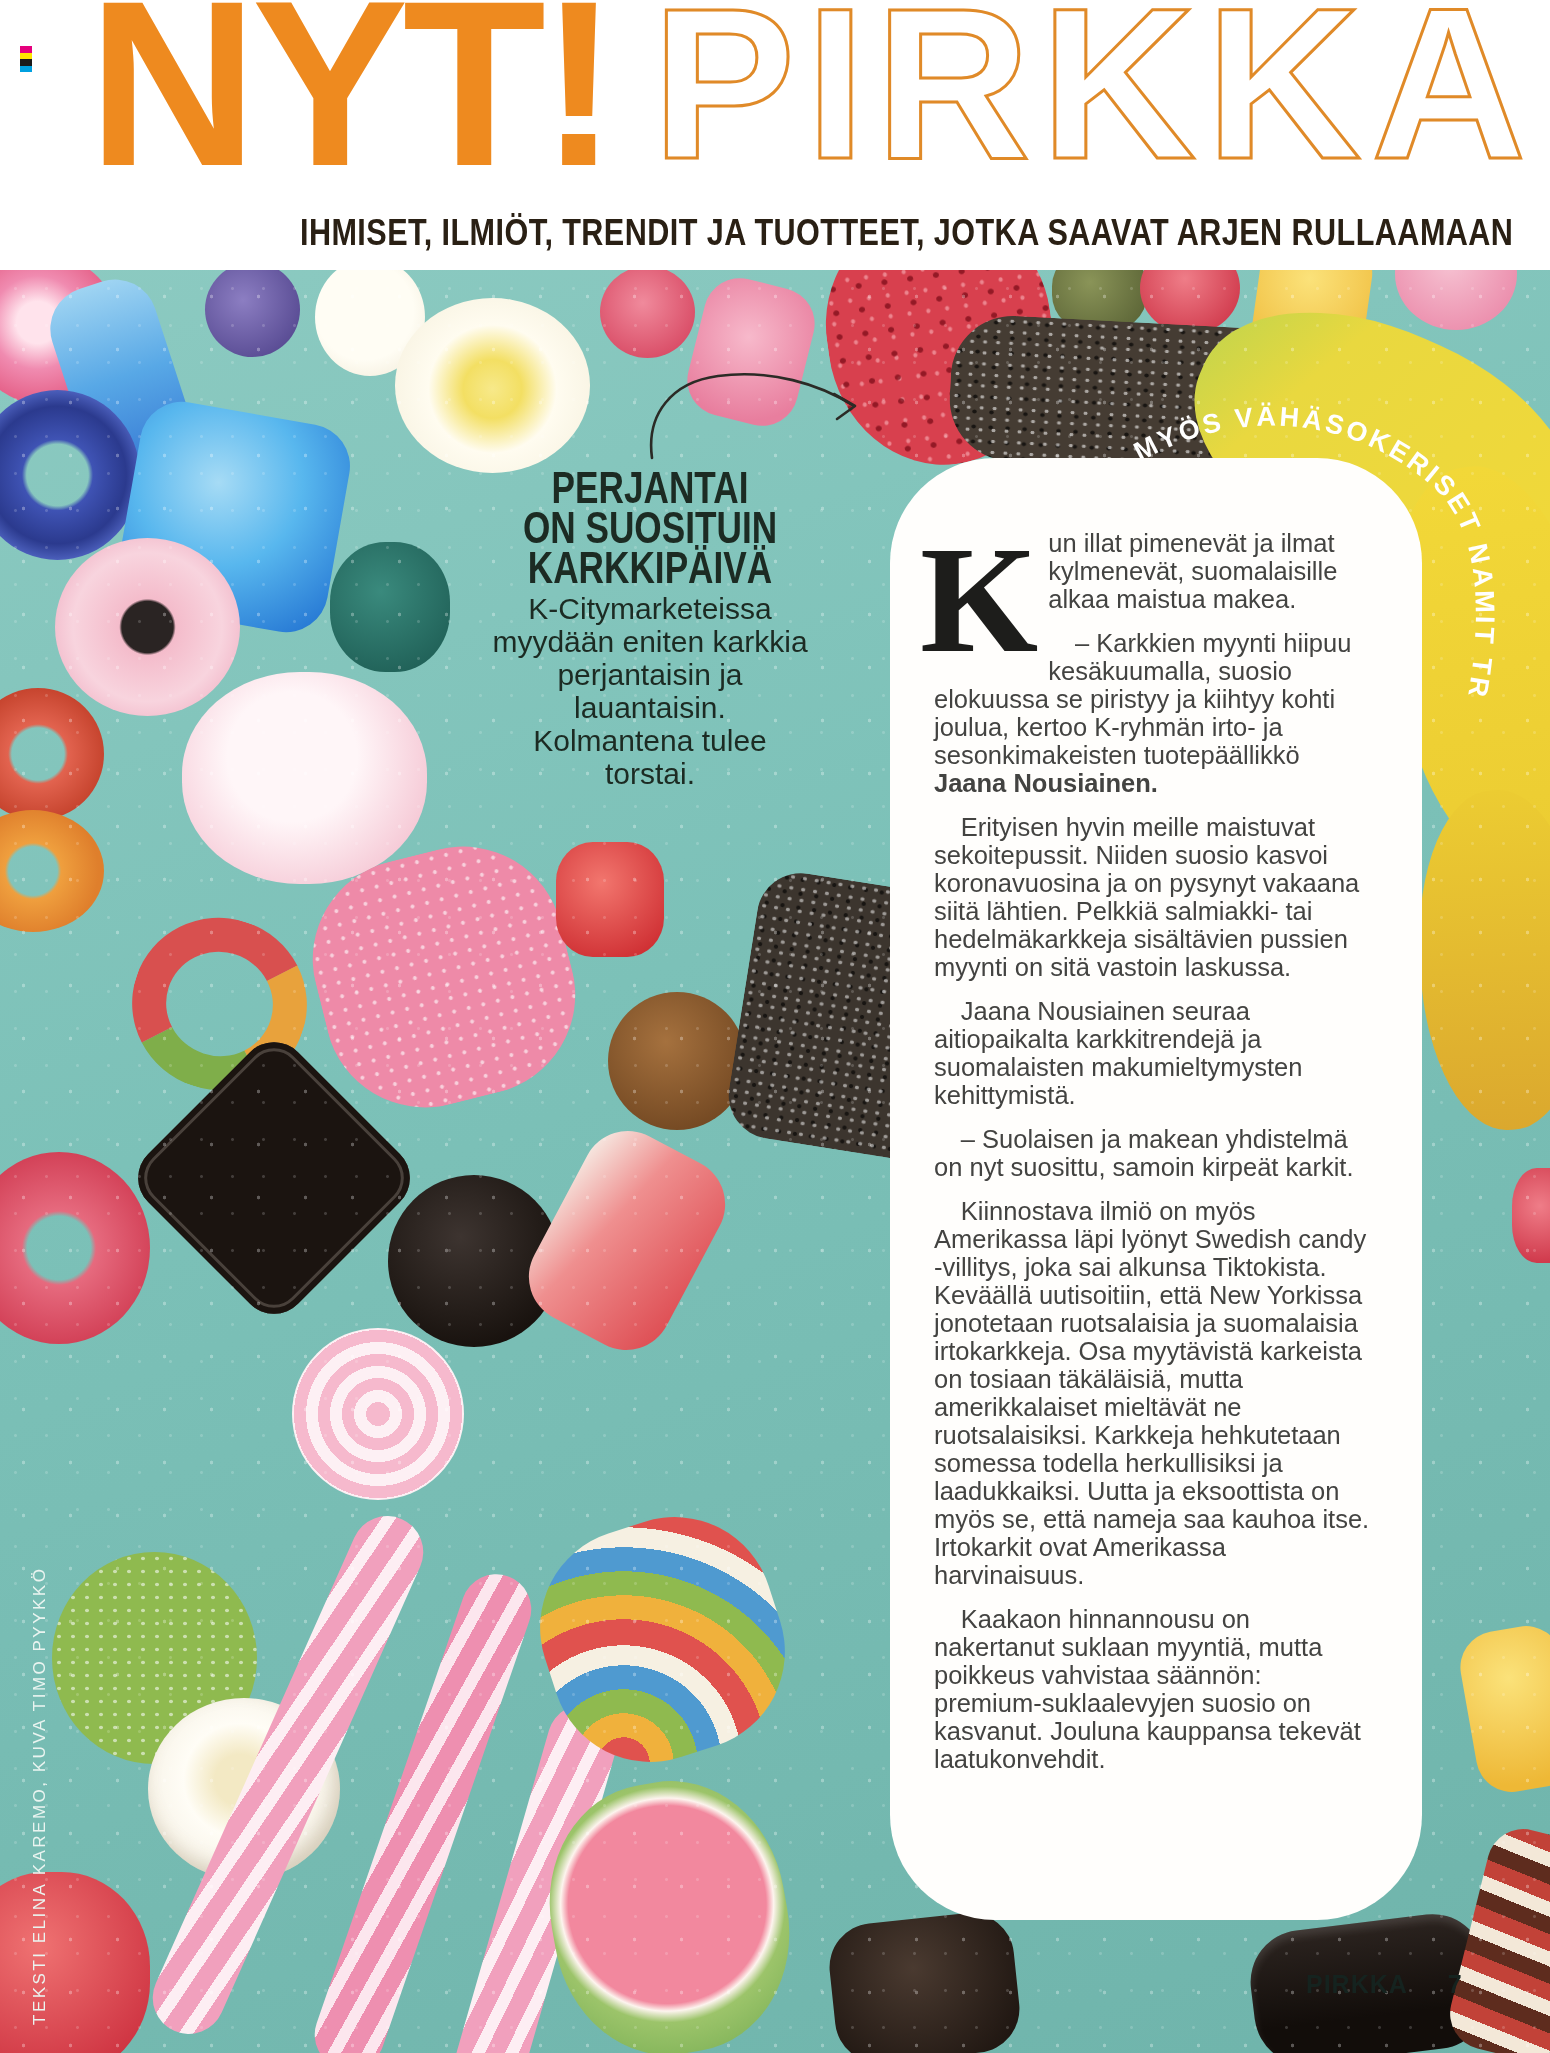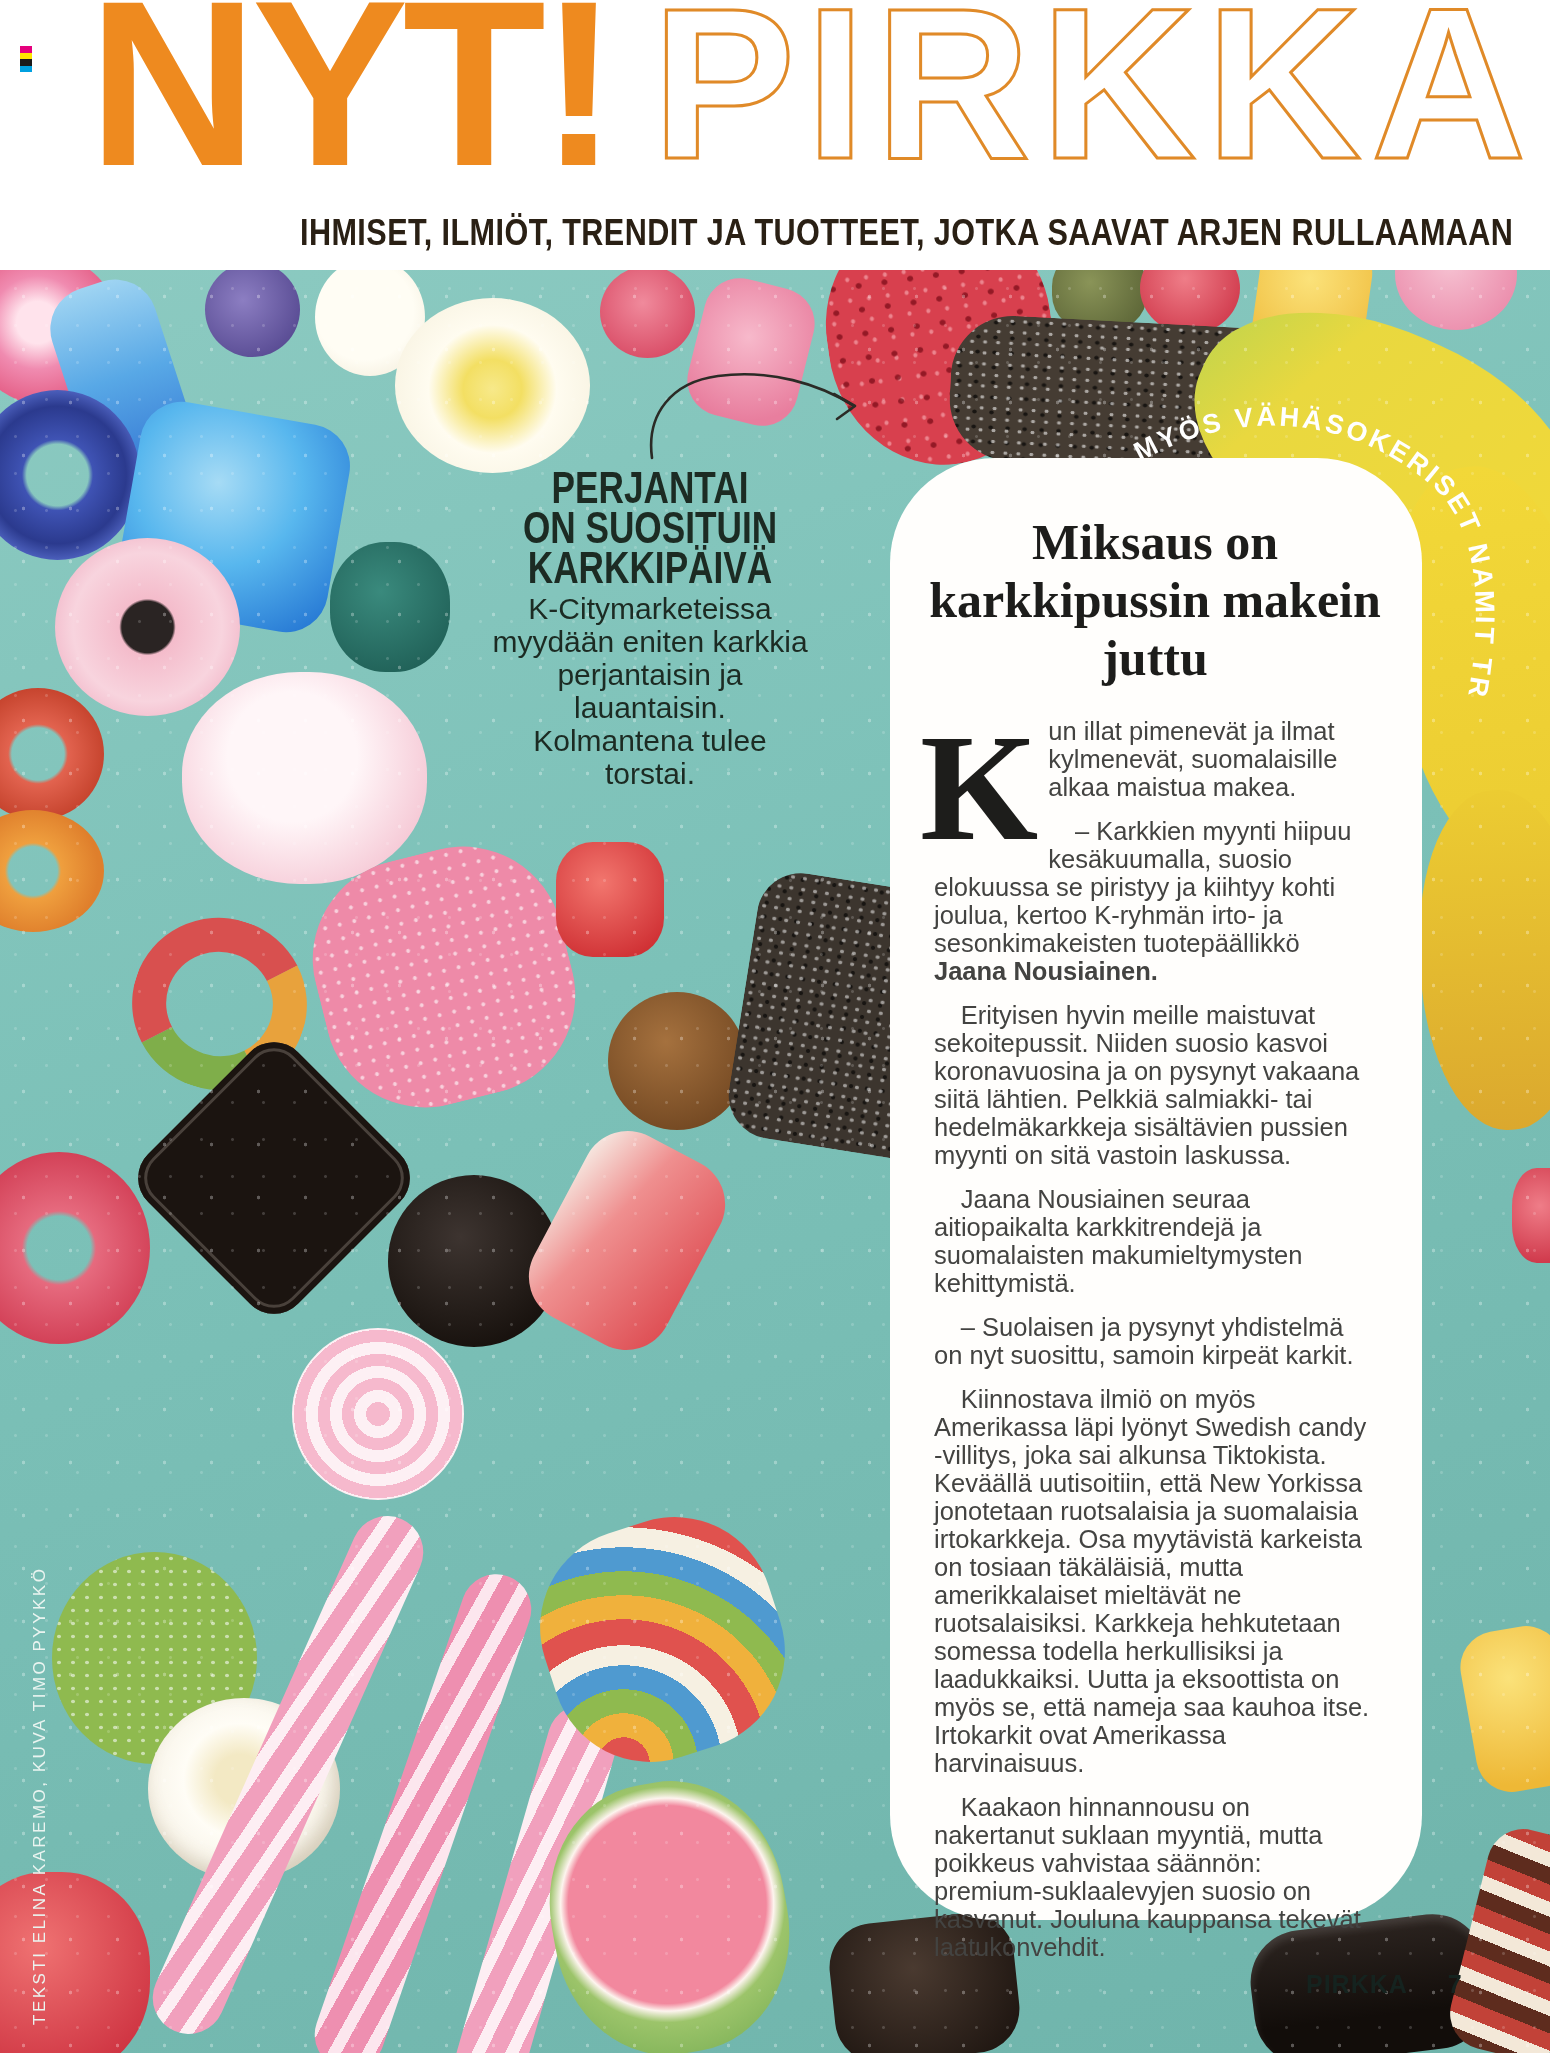--- a/index.html
+++ b/index.html
@@ -144,30 +144,29 @@
   <div class="callout-body">K-Citymarketeissa myydään eniten karkkia perjantaisin ja lauantaisin. Kolmantena tulee torstai.</div>
 
   <svg class="banner-svg" width="450" height="345" viewBox="0 0 450 345">
     <defs>
       <path id="banner-path" d="M 40 92 C 140 34 254 48 332 116 C 380 158 384 242 366 338" fill="none"></path>
     </defs>
     <text><textPath href="#banner-path">MYÖS VÄHÄSOKERISET NAMIT TRENDAAVAT</textPath></text>
   </svg>
 
   <div class="card">
-    <h1>Miksaus on karkkipussin makein juttu</h1>
     <div class="body-copy">
       <div>
         <span class="dropcap">K</span>
         <p><span>un illat pimenevät ja ilmat kylmenevät, suomalaisille alkaa maistua makea.</span></p>
         <p class="ind"><span>– Karkkien myynti hiipuu kesäkuumalla, suosio elokuussa se piristyy ja kiihtyy kohti joulua, kertoo K-ryhmän irto- ja sesonkimakeisten tuotepäällikkö </span><b>Jaana Nousiainen.</b></p>
       </div>
       <p class="ind">Erityisen hyvin meille maistuvat sekoitepussit. Niiden suosio kasvoi koronavuosina ja on pysynyt vakaana siitä lähtien. Pelkkiä salmiakki- tai hedelmäkarkkeja sisältävien pussien myynti on sitä vastoin laskussa.</p>
       <p class="ind">Jaana Nousiainen seuraa aitiopaikalta karkkitrendejä ja suomalaisten makumieltymysten kehittymistä.</p>
-      <p class="ind">– Suolaisen ja pysynyt yhdistelmä on nyt suosittu, samoin kirpeät karkit.</p>
+      <p class="ind">– Suolaisen ja makean yhdistelmä on nyt suosittu, samoin kirpeät karkit.</p>
       <p class="ind">Kiinnostava ilmiö on myös Amerikassa läpi lyönyt Swedish candy -villitys, joka sai alkunsa Tiktokista. Keväällä uutisoitiin, että New Yorkissa jonotetaan ruotsalaisia ja suomalaisia irtokarkkeja. Osa myytävistä karkeista on tosiaan täkäläisiä, mutta amerikkalaiset mieltävät ne ruotsalaisiksi. Karkkeja hehkutetaan somessa todella herkullisiksi ja laadukkaiksi. Uutta ja eksoottista on myös se, että nameja saa kauhoa itse. Irtokarkit ovat Amerikassa harvinaisuus.</p>
       <p class="ind">Kaakaon hinnannousu on nakertanut suklaan myyntiä, mutta poikkeus vahvistaa säännön: premium-suklaalevyjen suosio on kasvanut. Jouluna kauppansa tekevät laatukonvehdit.</p>
     </div>
   </div>
 
   <div class="credit">TEKSTI ELINA KAREMO, KUVA TIMO PYYKKÖ</div>
 
   <div class="folio">
     <span>PIRKKA</span>
     <span class="pg">7</span>

